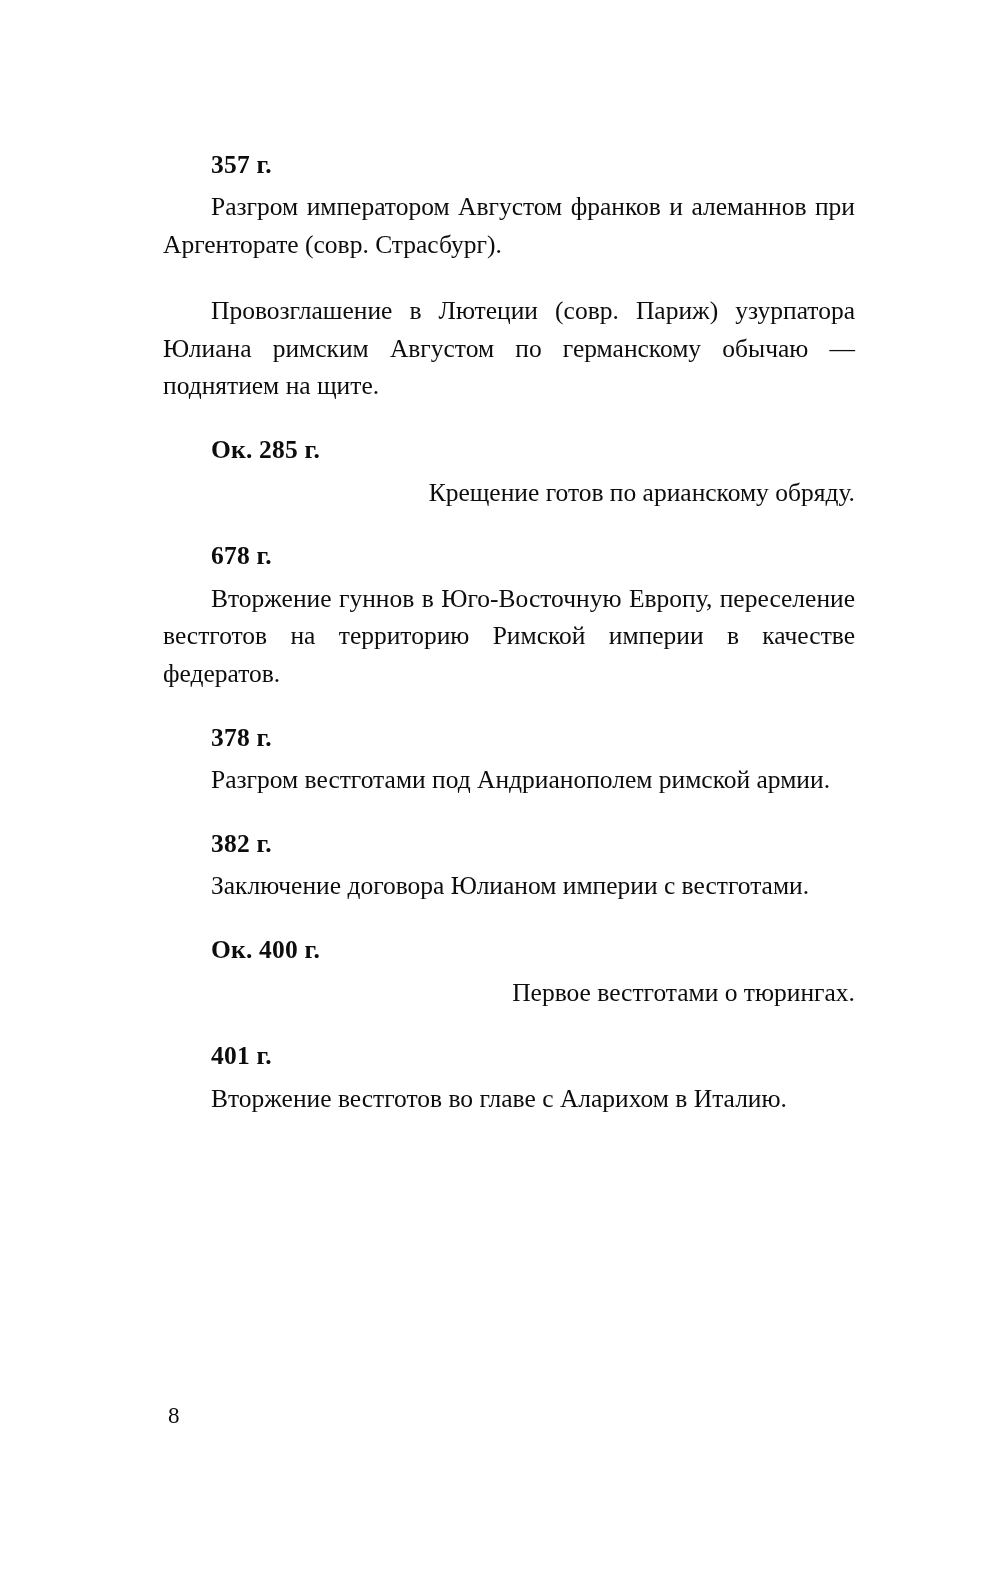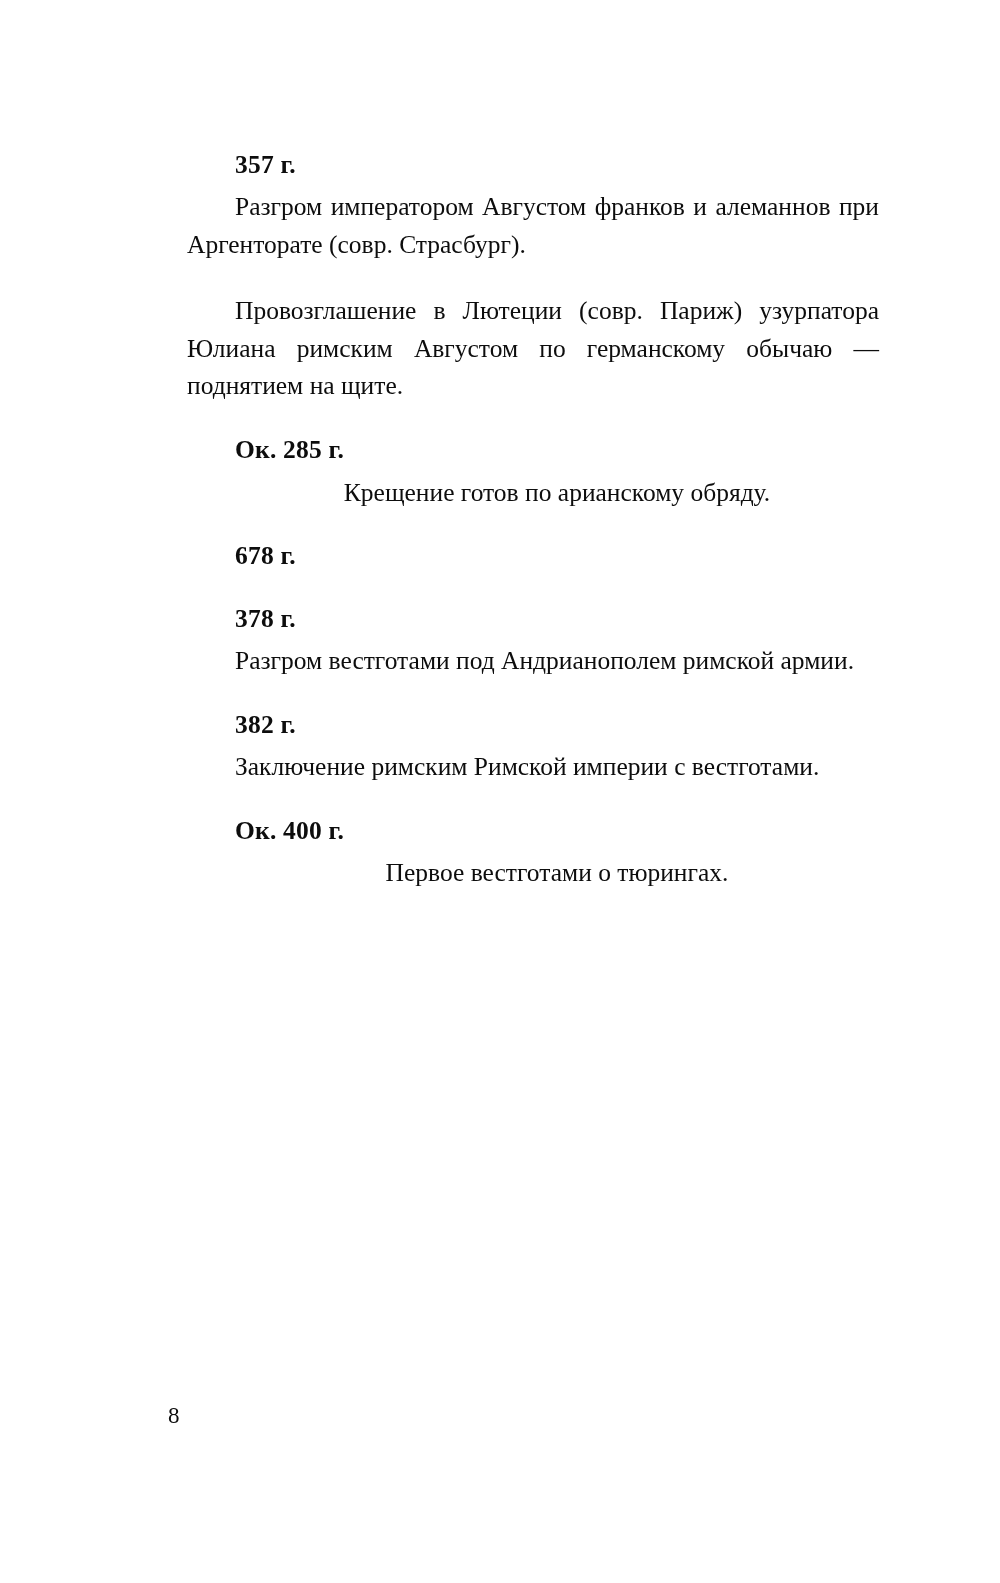--- a/index.html
+++ b/index.html
@@ -14,21 +14,20 @@
     background: #ffffff;
     overflow: hidden;
     font-family: "Liberation Serif", "DejaVu Serif", serif;
     color: #0d0d0d;
   }
   .content {
     position: absolute;
     left: 163px;
     top: 148px;
     width: 692px;
-    margin-left: 24px;
   }
   .entry {
     margin-bottom: 28px;
   }
   .entry-year {
     font-weight: bold;
     font-size: 25.5px;
     line-height: 1.35;
     margin: 0 0 6px 0;
     padding-left: 48px;
@@ -37,21 +36,21 @@
   .entry-text {
     font-size: 25.5px;
     line-height: 1.48;
     margin: 0;
     text-indent: 48px;
     text-align: justify;
     text-justify: inter-word;
     hyphens: manual;
   }
   .entry.narrow .entry-text {
-    text-align: center;
+    text-align: right;
   }
   .page-number {
     position: absolute;
     left: 168px;
     top: 1404px;
     font-size: 23px;
     line-height: 1;
     font-family: "Liberation Serif", "DejaVu Serif", serif;
     color: #0d0d0d;
   }
@@ -72,35 +71,40 @@
       <p class="entry-text">Провозглашение в Лютеции (совр. Париж) узур­патора Юлиана римским Августом по германскому обычаю — поднятием на щите.</p>
     </div>
 
     <div class="entry narrow">
       <p class="entry-year">Ок. 285 г.</p>
       <p class="entry-text">Крещение готов по арианскому обряду.</p>
     </div>
 
     <div class="entry">
       <p class="entry-year">678 г.</p>
+      <p class="entry-text">Вторжение гуннов в Юго-Восточную Европу, пере­селение вестготов на территорию Римской империи в качестве федератов.</p>
     </div>
 
     <div class="entry">
       <p class="entry-year">378 г.</p>
       <p class="entry-text">Разгром вестготами под Андрианополем римской армии.</p>
     </div>
 
     <div class="entry">
       <p class="entry-year">382 г.</p>
-      <p class="entry-text">Заключение римским Римской империи с вест­готами.</p>
+      <p class="entry-text">Заключение договора Юлианом империи с вест­готами.</p>
     </div>
 
     <div class="entry narrow">
       <p class="entry-year">Ок. 400 г.</p>
       <p class="entry-text">Первое вестготами о тюрингах.</p>
     </div>
 
+    <div class="entry">
+      <p class="entry-year">401 г.</p>
+      <p class="entry-text">Вторжение вестготов во главе с Аларихом в Италию.</p>
+    </div>
 
   </div>
 
   <div class="page-number">8</div>
 
 </div>
 
 </body></html>

